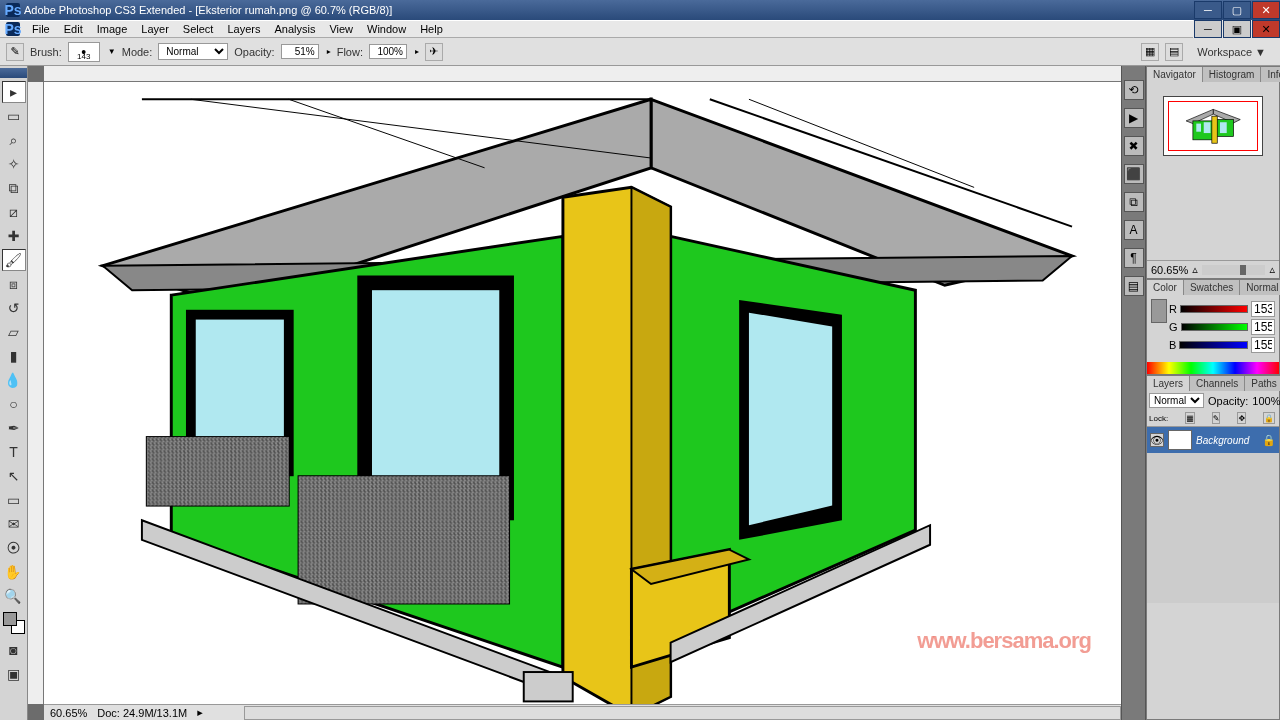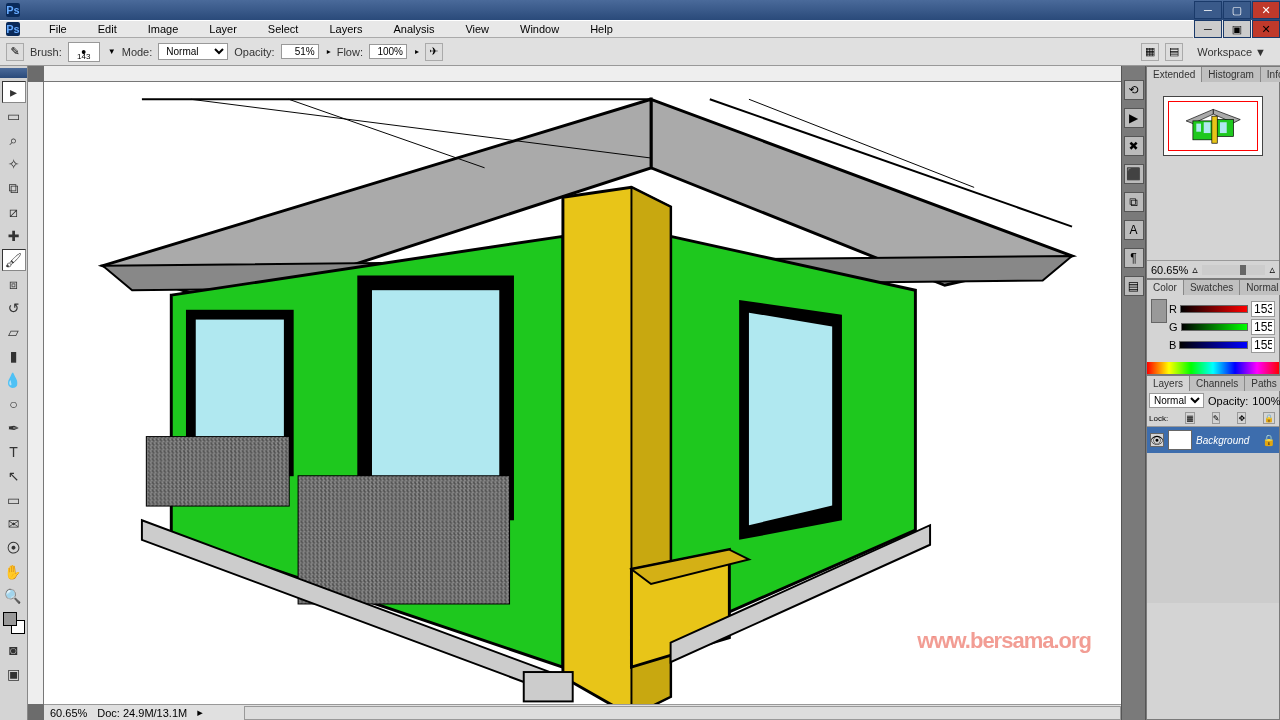--- a/index.html
+++ b/index.html
@@ -1,31 +1,31 @@
 <!DOCTYPE html>
 <html><head>
 <meta charset="utf-8">
 <style>
 * { margin: 0; padding: 0; box-sizing: border-box; font-family: Tahoma, sans-serif; font-size: 11px; }
 body { width: 1280px; height: 720px; background: #000; overflow: hidden; }
 
 
 .titlebar { height: 20px; background: linear-gradient(#4a6a9a, #2a4a7a); display: flex; align-items: center; justify-content: space-between; color: #fff; padding-left: 6px; }
 .titlebar-left { display: flex; align-items: center; gap: 4px; }
-.ps-icon { width: 14px; height: 14px; background: #0a2a5a; border-radius: 2px; display: flex; align-items: center; justify-content: center; color: #6af; font-size: 11px; font-weight: bold; }
+.ps-icon { width: 14px; height: 14px; background: #0a2a5a; border-radius: 2px; display: flex; align-items: center; justify-content: center; color: #6af; font-size: 14px; font-weight: bold; }
 .window-controls { display: flex; }
 .window-controls div { width: 28px; height: 18px; display: flex; align-items: center; justify-content: center; border: 1px solid #1a3a6a; margin-left: 1px; }
 .win-min { background: #3a5a8a; color: #fff; }
 .win-max { background: #3a5a8a; color: #fff; }
 .win-close { background: #c0392b !important; color: #fff; }
 
 
 .menubar { height: 18px; background: #e8e8e8; display: flex; align-items: center; padding-left: 6px; gap: 2px; border-top: 1px solid #fff; border-bottom: 1px solid #aaa; }
 .menubar .ps-icon { margin-right: 4px; }
-.menubar span { padding: 2px 6px; cursor: default; margin-left: 17px; }
+.menubar span { padding: 2px 6px; cursor: default; }
 
 
 .optionsbar { height: 28px; background: #e0e0e0; display: flex; align-items: center; padding: 0 6px; gap: 6px; border-bottom: 1px solid #999; }
 .opt-label { color: #333; text-align: right; }
 .opt-input { background: #fff; border: 1px solid #999; padding: 1px 3px; width: 38px; text-align: right; font-size: 10px; }
 .opt-select { background: #fff; border: 1px solid #999; padding: 1px 3px; width: 70px; font-size: 10px; }
 .brush-preview { width: 32px; height: 20px; border: 1px solid #999; background: #fff; display: flex; align-items: center; justify-content: center; position: relative; }
 .brush-dot { font-size: 14px; }
 .arrow-down { font-size: 8px; margin-left: 2px; }
 .opticon { width: 18px; height: 18px; border: 1px solid #aaa; background: #ddd; display: flex; align-items: center; justify-content: center; }
@@ -93,20 +93,21 @@
 .layer-name { font-style: italic; font-size: 10px; }
 .layer-lock { margin-left: auto; }
 .layer-filler { height: 150px; background: #ccc; }
 </style>
 </head>
 <body>
 
 <div class="titlebar">
   <div class="titlebar-left">
     <div class="ps-icon">Ps</div>
+    <span><span>Adobe Photoshop CS3 Extended</span> - <span>[Eksterior rumah.png @ 60.7% (RGB/8)]</span></span>
   </div>
   <div class="window-controls">
     <div class="win-min">─</div>
     <div class="win-max">▢</div>
     <div class="win-close">✕</div>
   </div>
 </div>
 
 <div class="menubar">
   <div class="ps-icon">Ps</div>
@@ -254,21 +255,21 @@
     <div>⧉</div>
     <div>A</div>
     <div>¶</div>
     <div>▤</div>
   </div>
 
   <div class="panels">
 
     <div class="panel">
       <div class="panel-tabs">
-        <div class="panel-tab active">Extended</div>
+        <div class="panel-tab active">Navigator</div>
         <div class="panel-tab">Histogram</div>
         <div class="panel-tab">Info</div>
       </div>
       <div class="panel-body">
         <div class="nav-thumb">
           <svg class="nav-house" viewBox="0 0 100 60">
             <polygon points="50,5 90,20 80,25 50,12" fill="#aaa" stroke="#000"></polygon>
             <polygon points="50,5 10,22 20,26 50,12" fill="#aaa" stroke="#000"></polygon>
             <rect x="20" y="22" width="30" height="28" fill="#1ec81e" stroke="#000"></rect>
             <rect x="55" y="20" width="25" height="25" fill="#1ec81e" stroke="#000"></rect>

